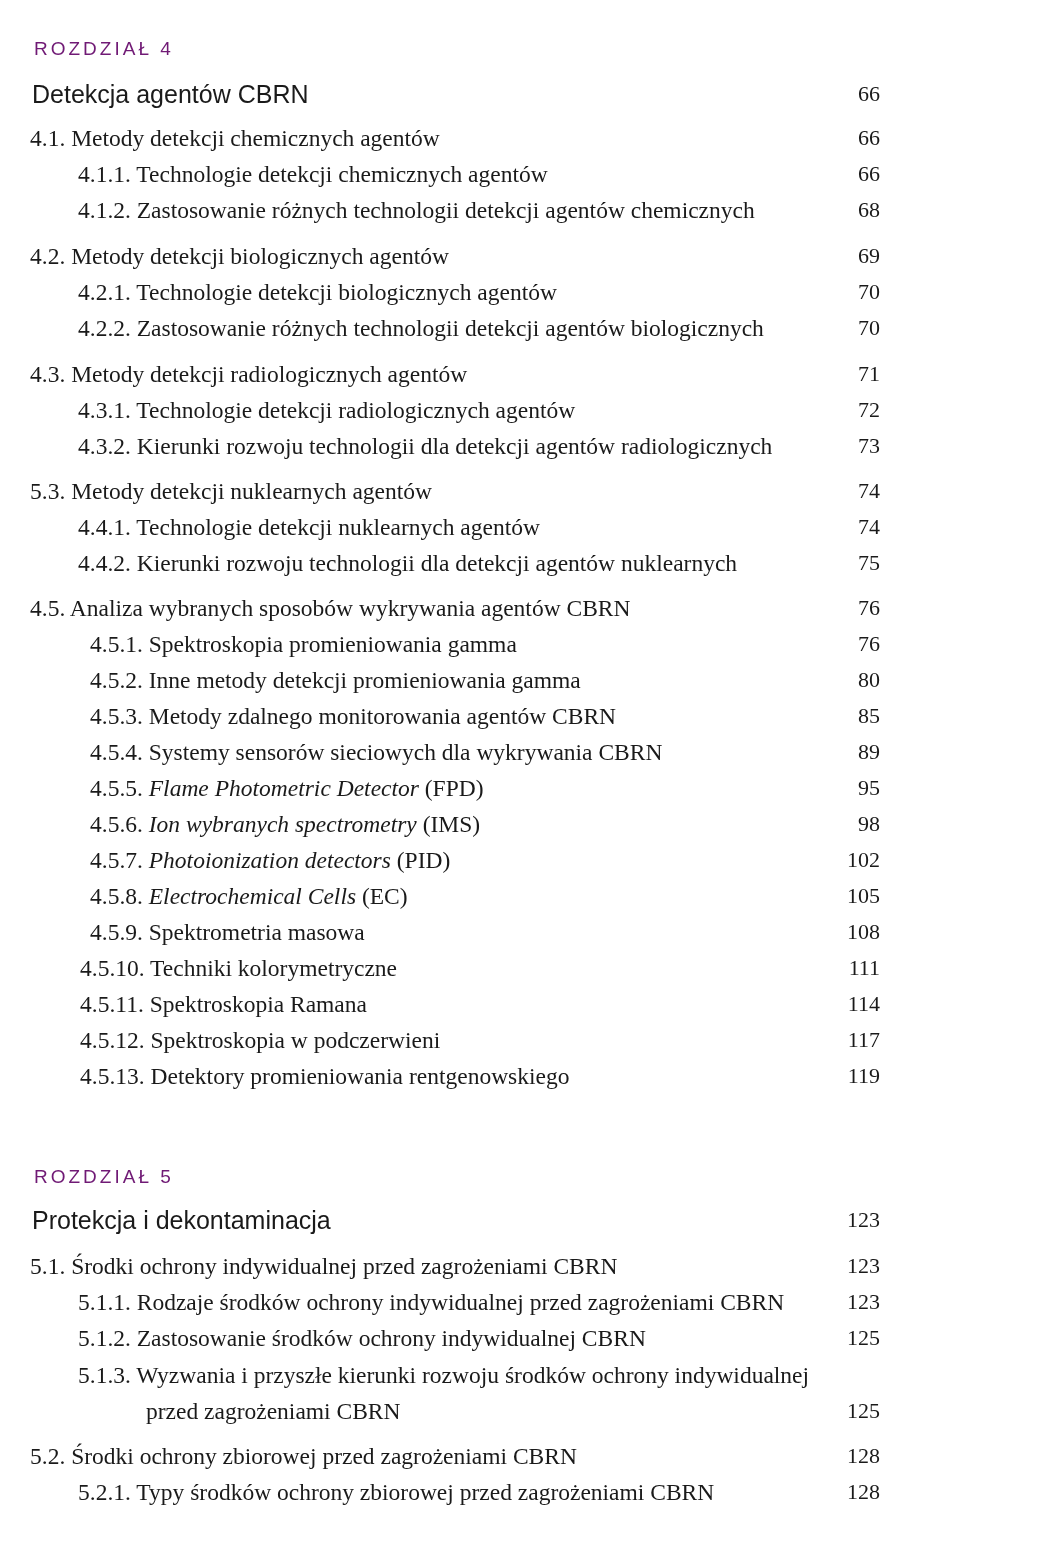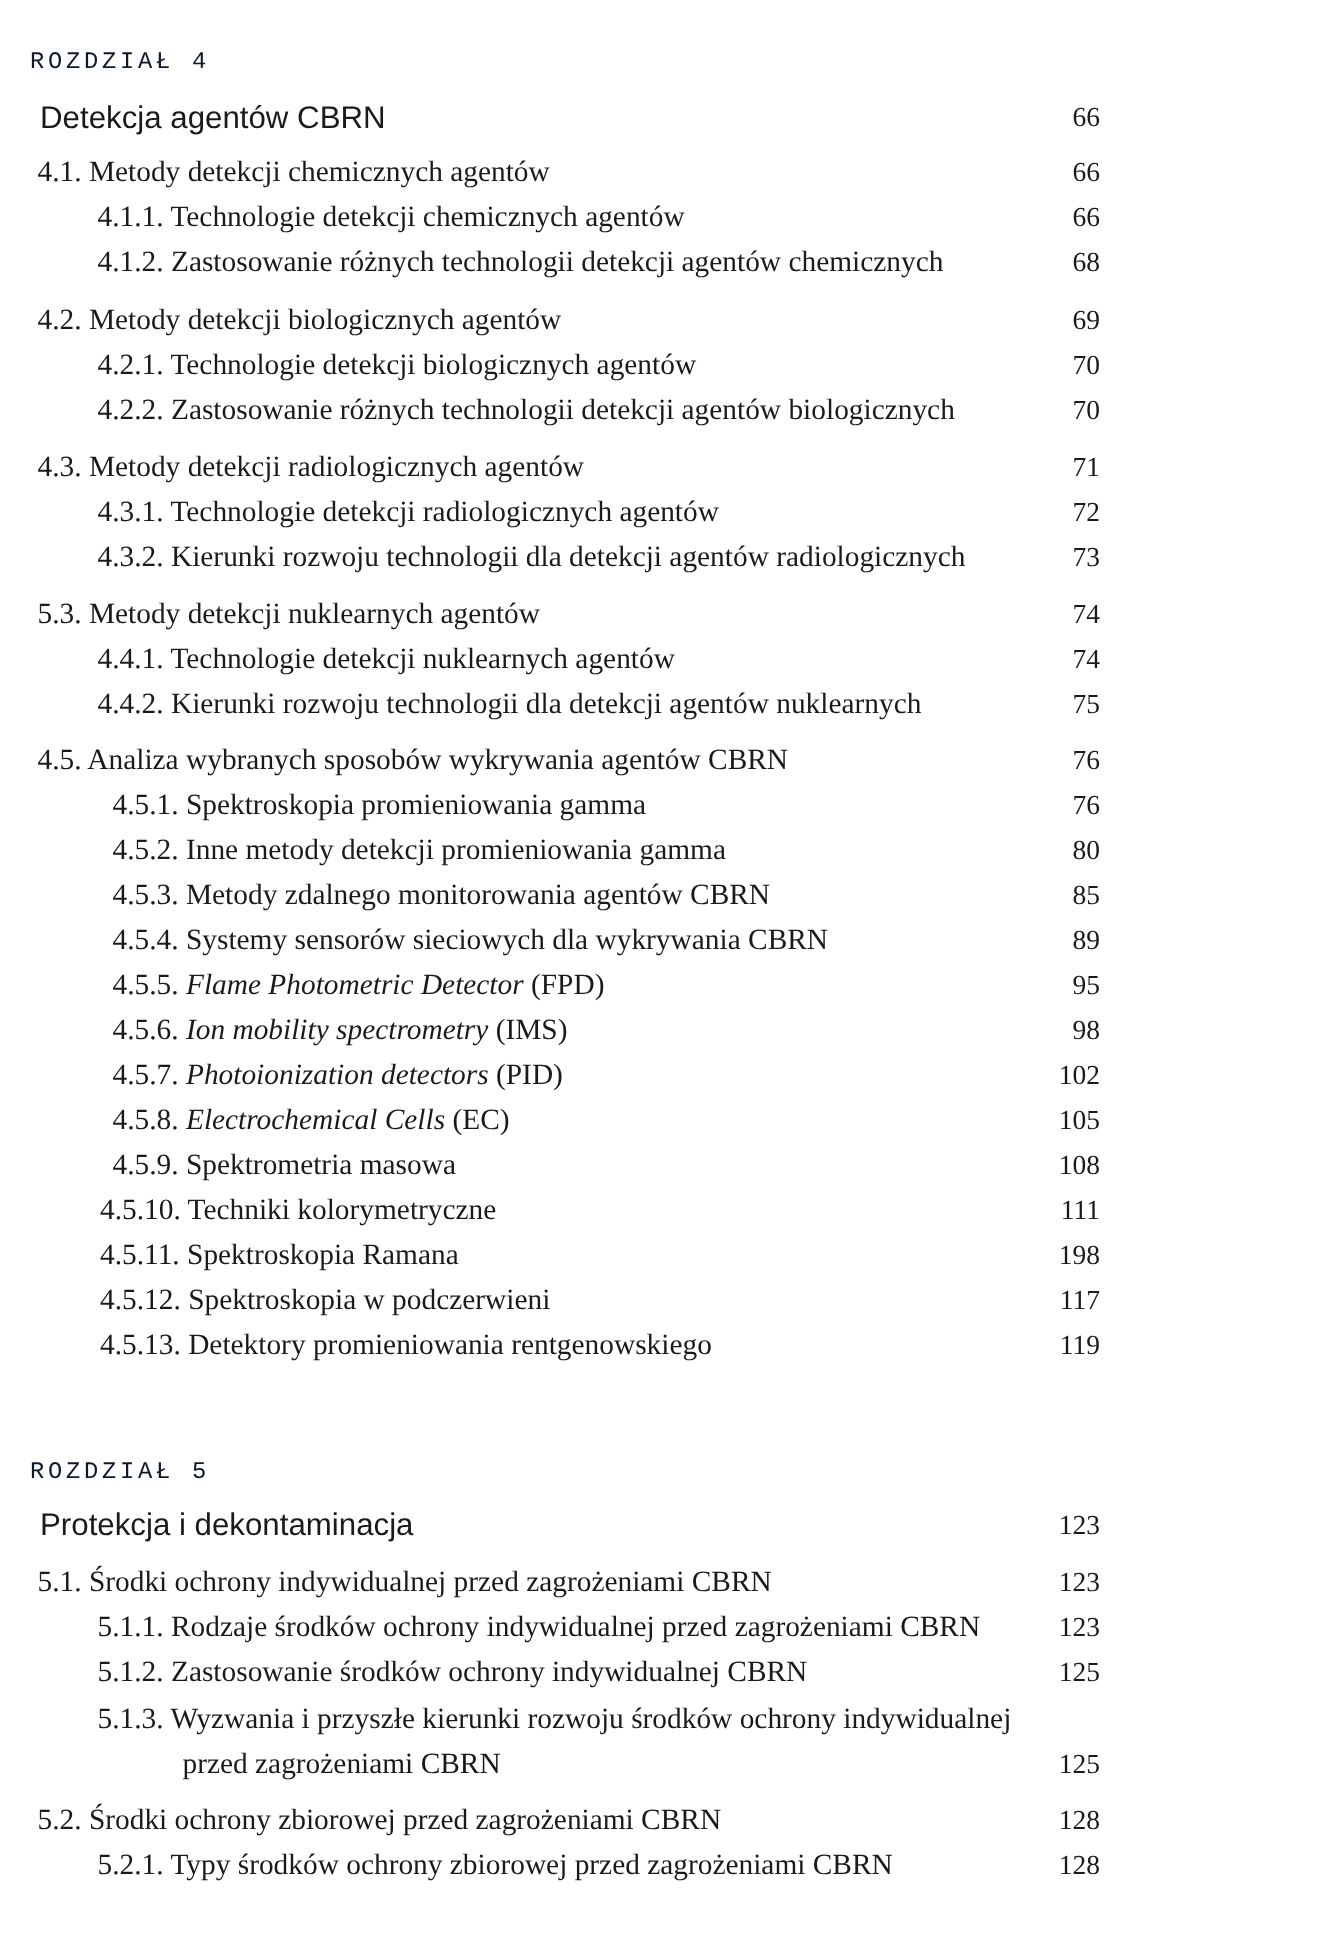--- a/index.html
+++ b/index.html
@@ -2,23 +2,23 @@
 <html><head>
 <meta charset="utf-8">
 <style>
   html, body { margin: 0; padding: 0; }
   body {
     width: 1054px; height: 1568px; background: #ffffff; color: #1a1a1a;
     position: relative; overflow: hidden;
     font-family: "Liberation Serif", "DejaVu Serif", serif;
   }
   .chapter-label {
-    position: absolute; left: 24px;
-    font-family: Liberation Mono, monospace;
-    font-size: 19px; letter-spacing: 3px; color: #0f172a;
+    position: absolute; left: 34px;
+    font-family: Liberation Sans, sans-serif;
+    font-size: 19px; letter-spacing: 3px; color: #701a75;
   }
   .row {
     position: absolute; left: 0; width: 922px; height: 36px;
     font-size: 23.5px; line-height: 36px;
   }
   .row .t { position: absolute; white-space: nowrap; }
   .row .p { position: absolute; right: 42px; text-align: right; font-size: 22px; }
   .row.ch { font-family: "Liberation Sans", "DejaVu Sans", sans-serif; font-size: 25px; }
   .row.ch .p { font-family: "Liberation Serif", "DejaVu Serif", serif; }
   .l1 .t { left: 30px; }
@@ -104,42 +104,42 @@
     </div>
     <div class="row l3" style="top: 734px;">
       <span class="t"><span>4.5.4.</span> <span>Systemy sensorów sieciowych dla wykrywania CBRN</span></span>
       <span class="p">89</span>
     </div>
     <div class="row l3" style="top: 770px;">
       <span class="t"><span>4.5.5.</span> <i>Flame Photometric Detector</i> <span>(FPD)</span></span>
       <span class="p">95</span>
     </div>
     <div class="row l3" style="top: 806px;">
-      <span class="t"><span>4.5.6.</span> <i>Ion mobility spectrometry</i> <span>(IMS)</span></span>
+      <span class="t"><span>4.5.6.</span> <i>Ion wybranych spectrometry</i> <span>(IMS)</span></span>
       <span class="p">98</span>
     </div>
     <div class="row l3" style="top: 842px;">
       <span class="t"><span>4.5.7.</span> <i>Photoionization detectors</i> <span>(PID)</span></span>
       <span class="p">102</span>
     </div>
     <div class="row l3" style="top: 878px;">
       <span class="t"><span>4.5.8.</span> <i>Electrochemical Cells</i> <span>(EC)</span></span>
       <span class="p">105</span>
     </div>
     <div class="row l3" style="top: 914px;">
       <span class="t"><span>4.5.9.</span> <span>Spektrometria masowa</span></span>
       <span class="p">108</span>
     </div>
     <div class="row l3b" style="top: 950px;">
       <span class="t"><span>4.5.10.</span> <span>Techniki kolorymetryczne</span></span>
       <span class="p">111</span>
     </div>
     <div class="row l3b" style="top: 986px;">
       <span class="t"><span>4.5.11.</span> <span>Spektroskopia Ramana</span></span>
-      <span class="p">198</span>
+      <span class="p">114</span>
     </div>
     <div class="row l3b" style="top: 1022px;">
       <span class="t"><span>4.5.12.</span> <span>Spektroskopia w podczerwieni</span></span>
       <span class="p">117</span>
     </div>
     <div class="row l3b" style="top: 1058px;">
       <span class="t"><span>4.5.13.</span> <span>Detektory promieniowania rentgenowskiego</span></span>
       <span class="p">119</span>
     </div>
     <div class="chapter-label" style="top: 1166px;">ROZDZIAŁ 5</div>

